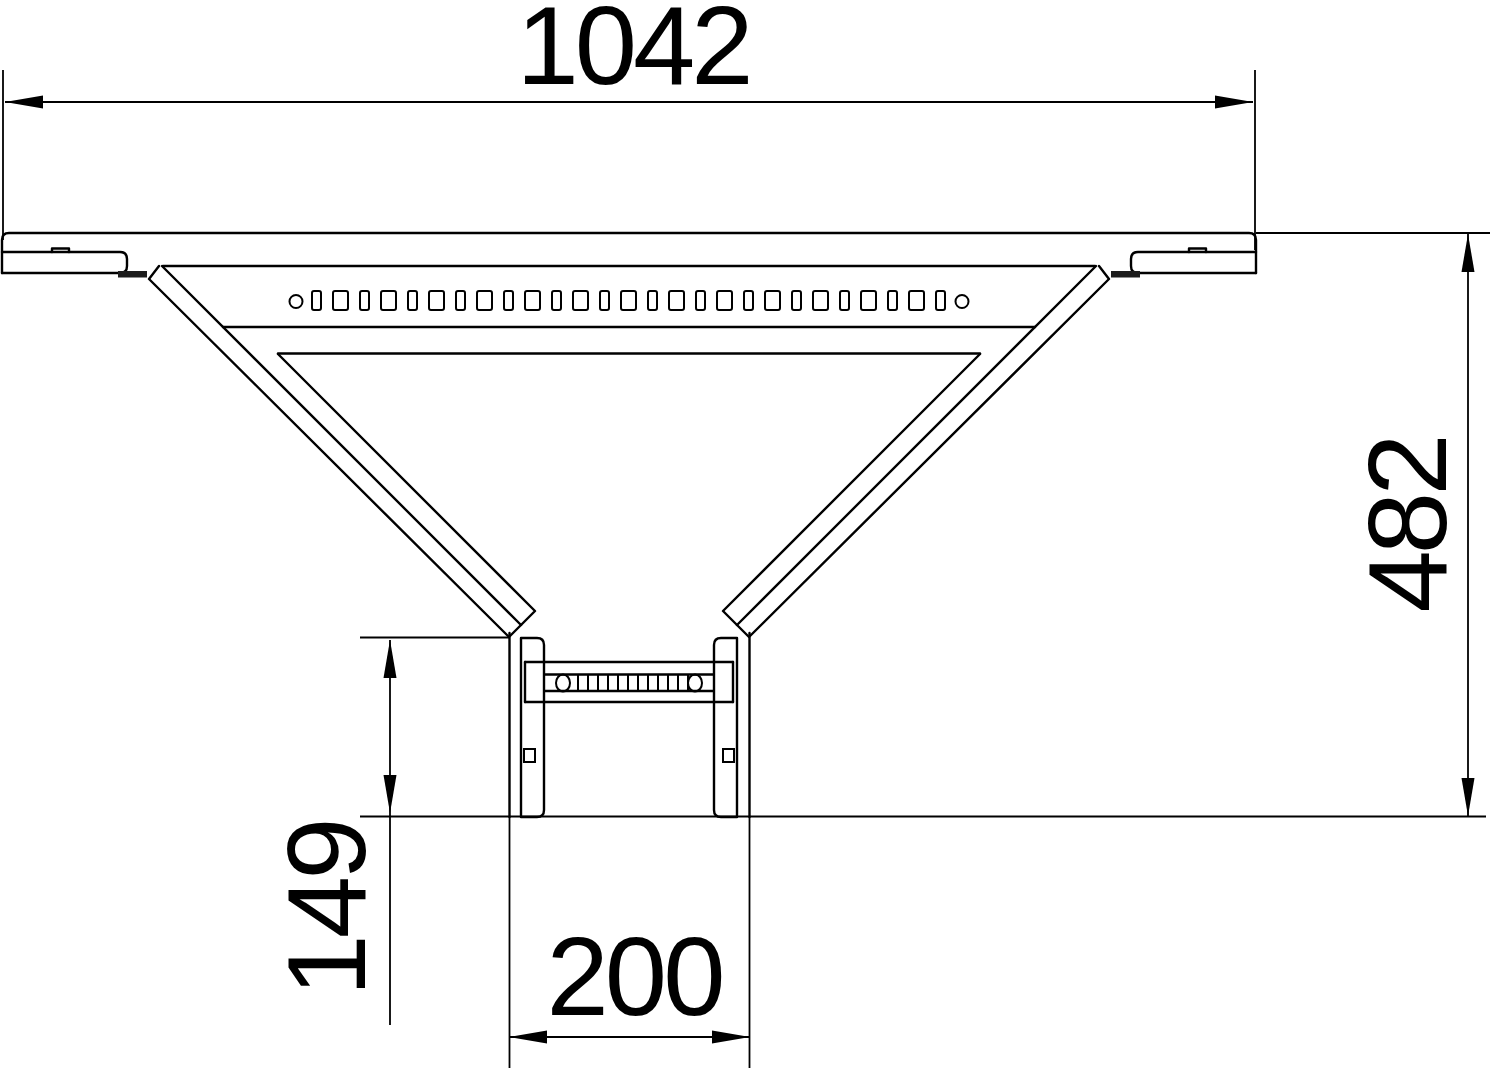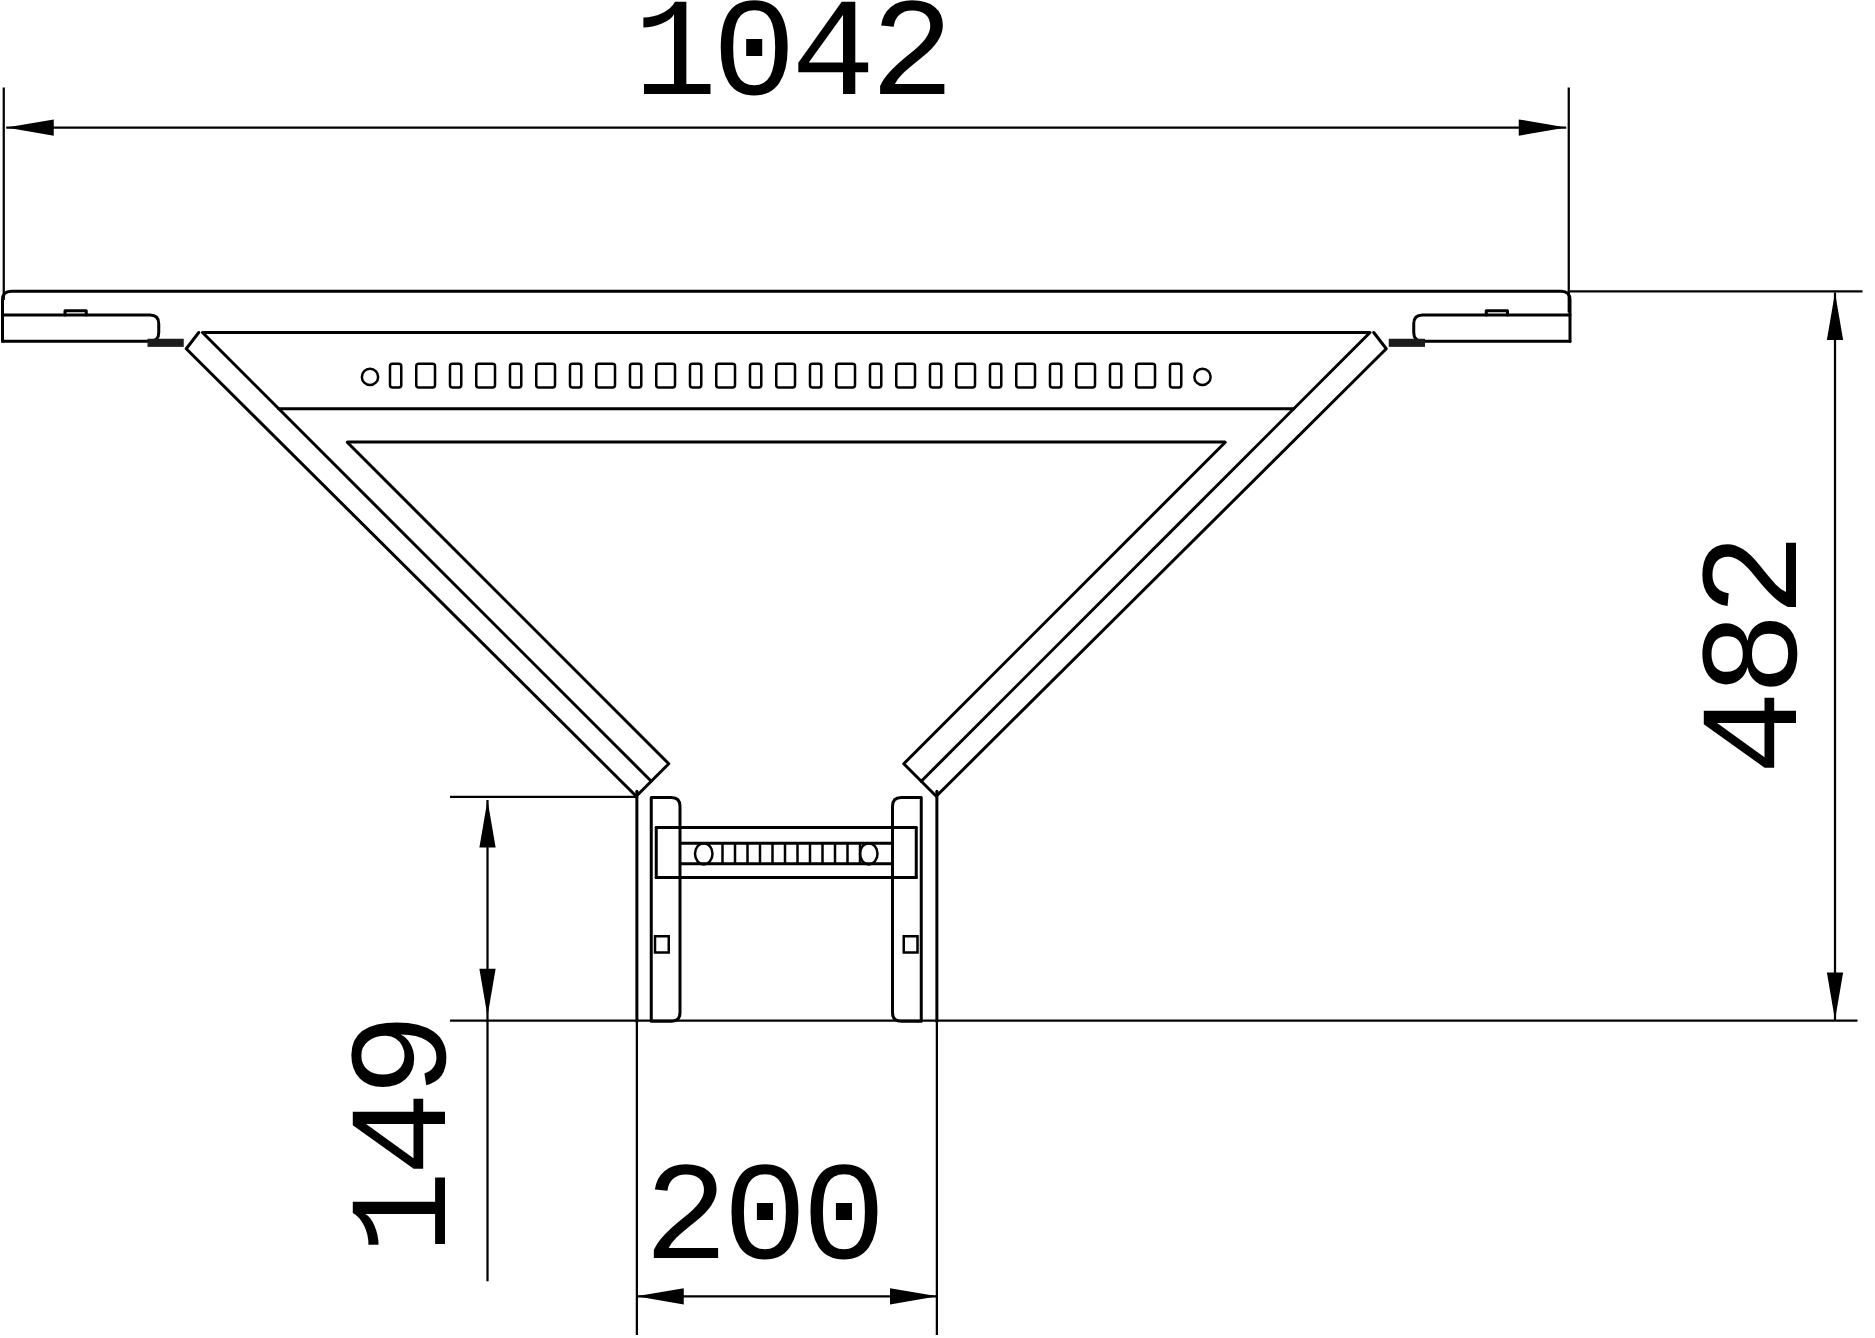--- a/index.html
+++ b/index.html
@@ -1,17 +1,17 @@
 <!DOCTYPE html>
 <html><head>
 <meta charset="utf-8">
 <style>
   html,body{margin:0;padding:0;background:#fff;}
   #canvas{position:relative;width:1500px;height:1070px;background:#fff;overflow:hidden;
-          font-family:Liberation Mono, monospace;}
+          font-family:Liberation Sans, sans-serif;}
   #canvas svg{position:absolute;left:0;top:0;}
   .dim-label{position:absolute;color:#000;font-size:112px;letter-spacing:-4px;
              white-space:nowrap;transform:translate(-50%,-50%);line-height:1;}
   .dim-label.vert{transform:translate(-50%,-50%) rotate(-90deg);}
   .outline{stroke:#000;stroke-width:2.4;fill:none;stroke-linejoin:round;stroke-linecap:round;}
   .thin{stroke:#000;stroke-width:1.8;fill:none;stroke-linecap:butt;}
   .arrow{fill:#000;stroke:none;}
   .darkfill{fill:#1c1c1c;stroke:none;}
   .perf{stroke:#000;stroke-width:2;fill:none;}
 </style>
@@ -147,14 +147,14 @@
       </g>
     </g>
   </svg>
 
   <div class="dim-label" style="left:633px;top:46px;">1042</div>
 
   <div class="dim-label vert" style="left:1408px;top:525px;">482</div>
 
   <div class="dim-label vert" style="left:327px;top:909px;">149</div>
 
-  <div class="dim-label" style="left:610px;top:977px;">200</div>
+  <div class="dim-label" style="left:634px;top:977px;">200</div>
 </div>
 
 </body></html>

